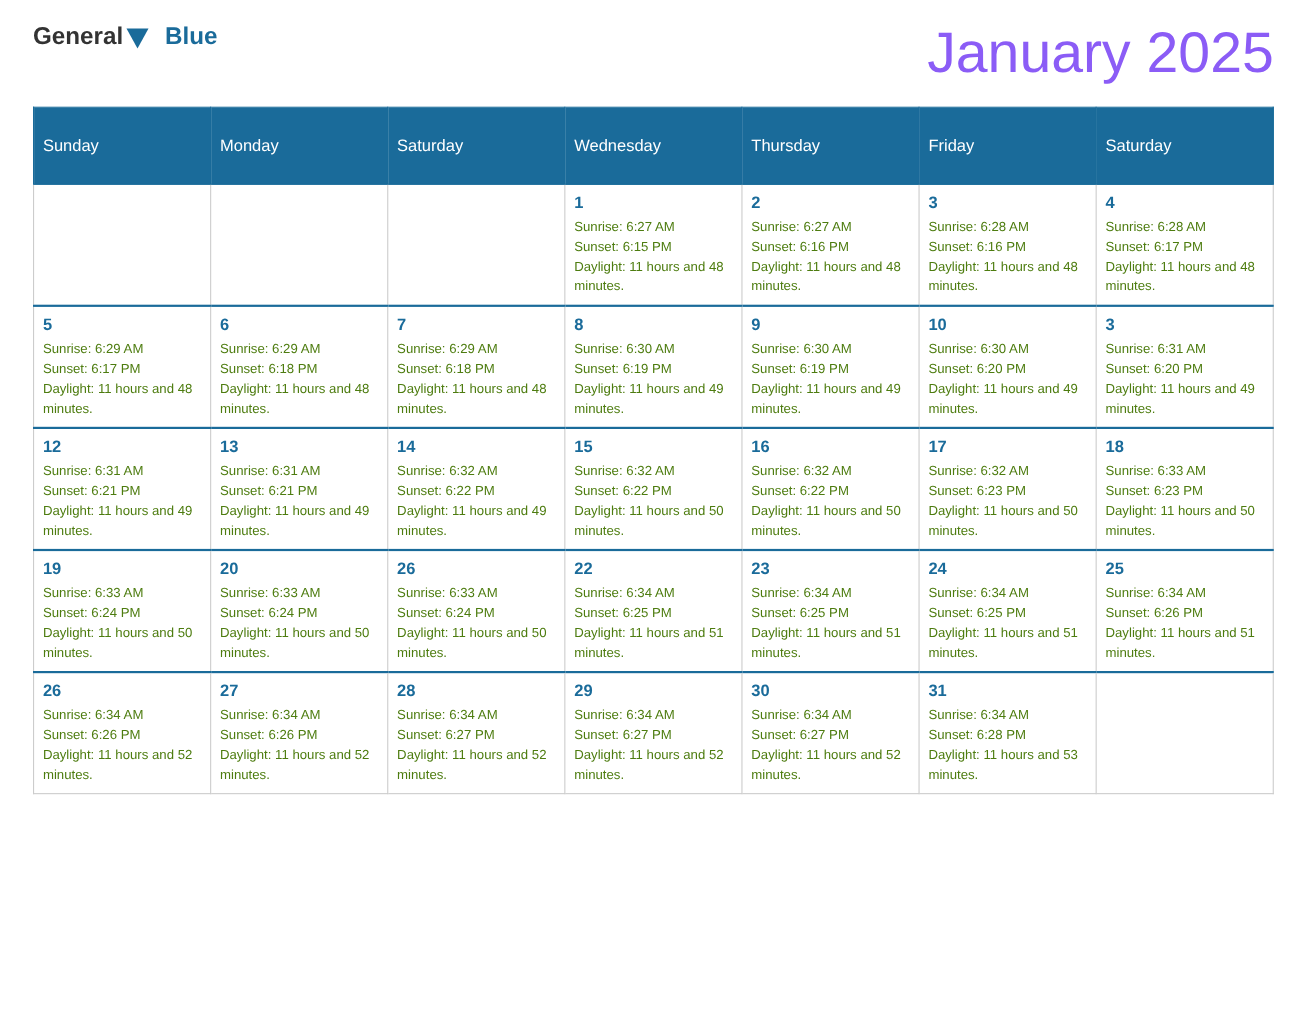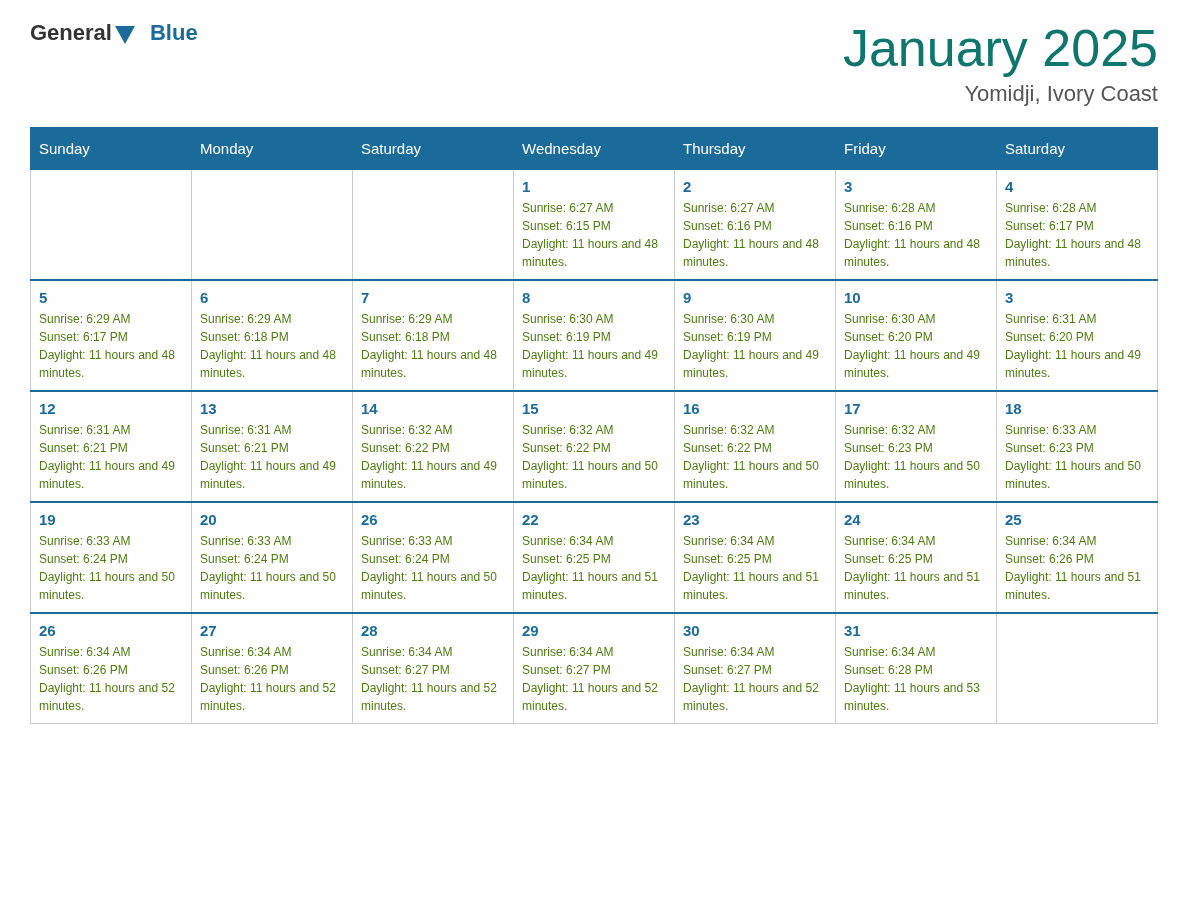--- a/index.html
+++ b/index.html
@@ -45,37 +45,37 @@
       font-weight: bold;
       color: #1a6b9a;
       margin-left: 15px;
     }
     .title-area {
       text-align: right;
     }
     .month-title {
       font-size: 52px;
       font-weight: normal;
-      color: #0f766e;
+      color: #8b5cf6;
       line-height: 1.1;
     }
     .location-title {
       font-size: 22px;
       color: #555;
       margin-top: 4px;
     }
     .calendar-table {
       width: 100%;
       border-collapse: collapse;
       table-layout: fixed;
     }
     .calendar-table th {
       background-color: #1a6b9a;
       color: #fff;
-      padding: 12px 8px;
+      padding: 26px 8px;
       text-align: left;
       font-size: 15px;
       font-weight: normal;
       border: 1px solid #1a6b9a;
     }
     .calendar-table td {
       vertical-align: top;
       padding: 8px;
       border: 1px solid #ccc;
       height: 110px;
@@ -107,21 +107,20 @@
 <div class="header-area">
   <div class="logo">
     <div class="logo-top">
       <span class="logo-general">General</span>
       <div class="logo-arrow"></div>
     </div>
     <span class="logo-blue">Blue</span>
   </div>
   <div class="title-area">
     <div class="month-title">January 2025</div>
-    <div class="location-title">Yomidji, Ivory Coast</div>
   </div>
 </div>
 
 <table class="calendar-table">
   <thead>
     <tr>
     <th>Sunday</th>
         <th>Monday</th>
         <th>Saturday</th>
         <th>Wednesday</th>

